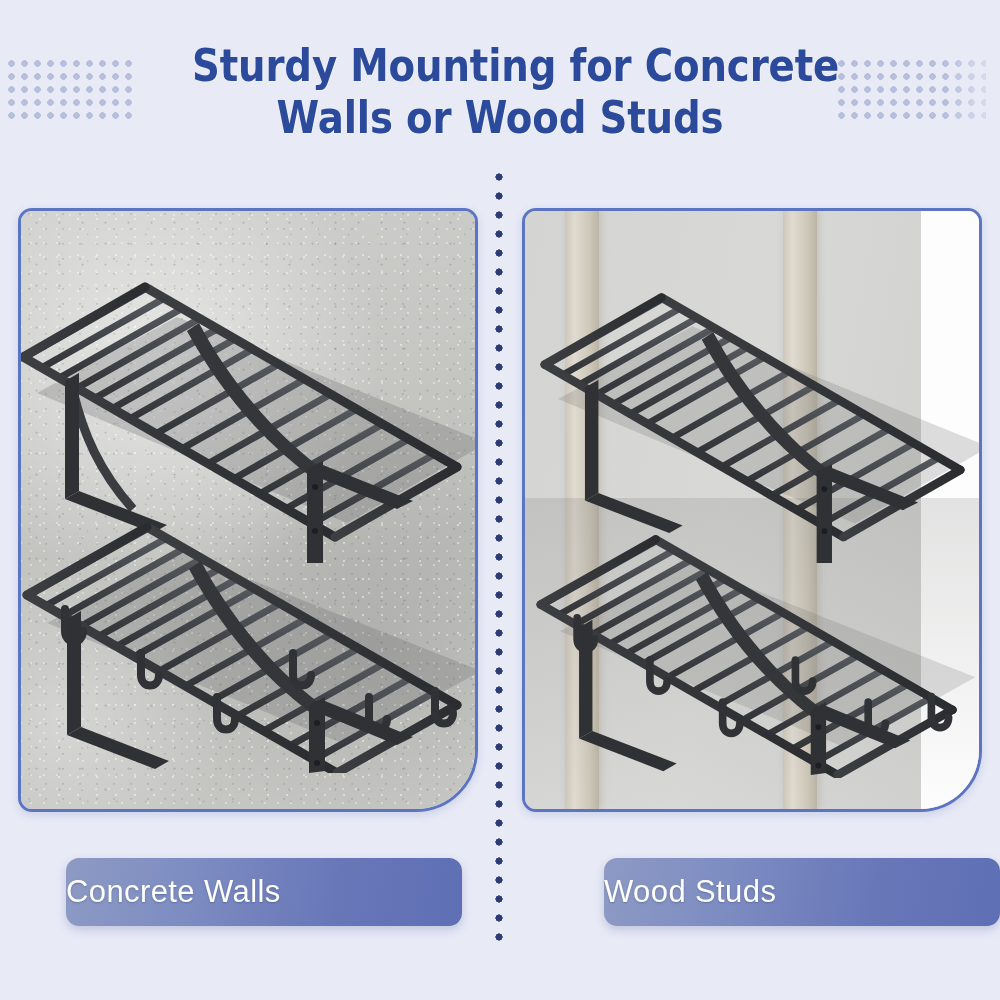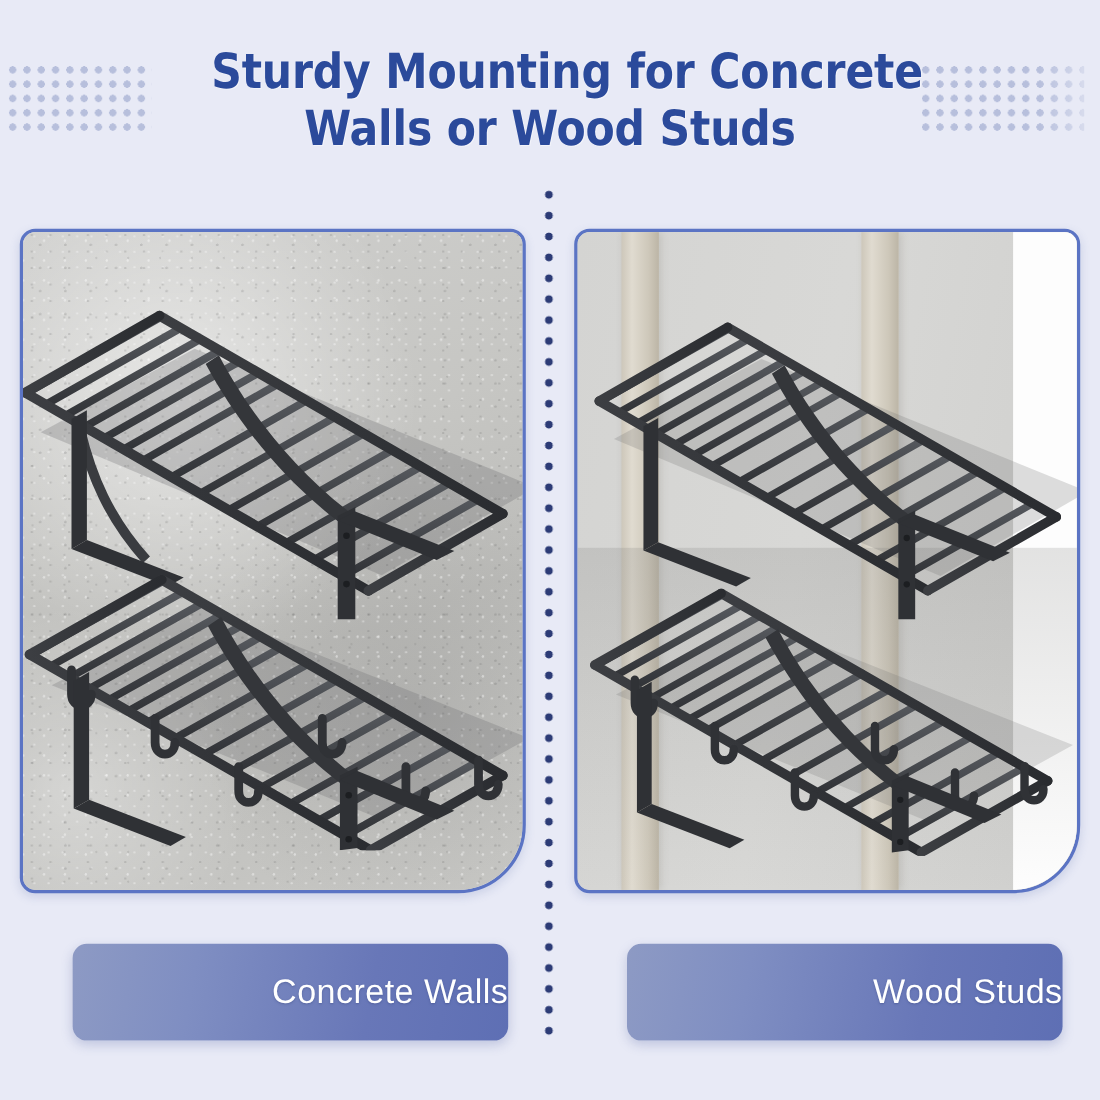--- a/index.html
+++ b/index.html
@@ -96,28 +96,28 @@
     position: absolute; left: 0; right: 0; top: 48%; height: 52%;
     background: linear-gradient(to bottom, rgba(120,120,118,.20), rgba(120,120,118,0));
   }
 
   
   .shelf-layer { position: absolute; inset: 0; }
   .shelf-svg { position: absolute; }
 
   
   .pill {
-    position: absolute; top: 858px; height: 88px; width: 396px;
+    position: absolute; top: 858px; height: 68px; width: 396px;
     border-radius: 13px;
     background: linear-gradient(100deg, #8d9ac4 0%, #7f8ec2 28%, #6877b8 68%, #5e6fb4 100%);
     box-shadow: 0 4px 10px rgba(90,105,165,.28);
-    display: flex; align-items: center; justify-content: flex-end;
+    display: flex; align-items: center; justify-content: flex-start;
   }
   .pill.left  { left: 66px; }
-  .pill.right { left: 570px; }
+  .pill.right { left: 604px; }
   .pill-label {
     color: #ffffff;
     font-size: 31px;
     font-family: "Liberation Sans", sans-serif;
     letter-spacing: .4px;
     text-shadow: 0 1px 2px rgba(40,55,110,.35);
   }
 </style>
 </head>
 <body>

